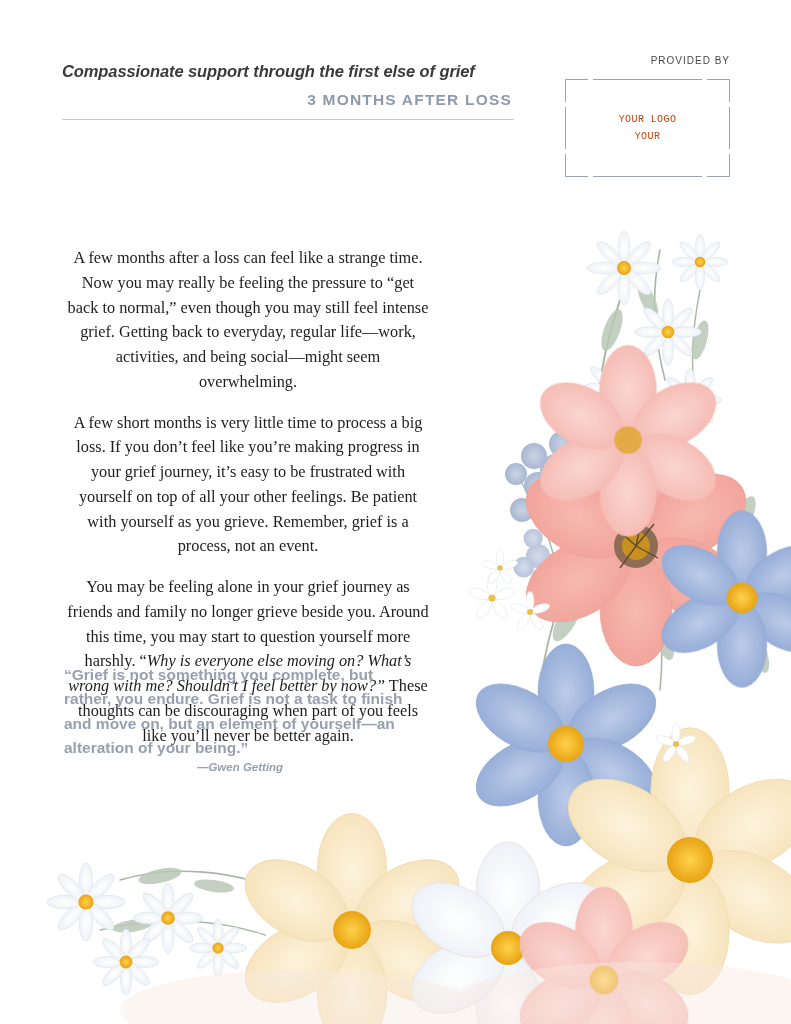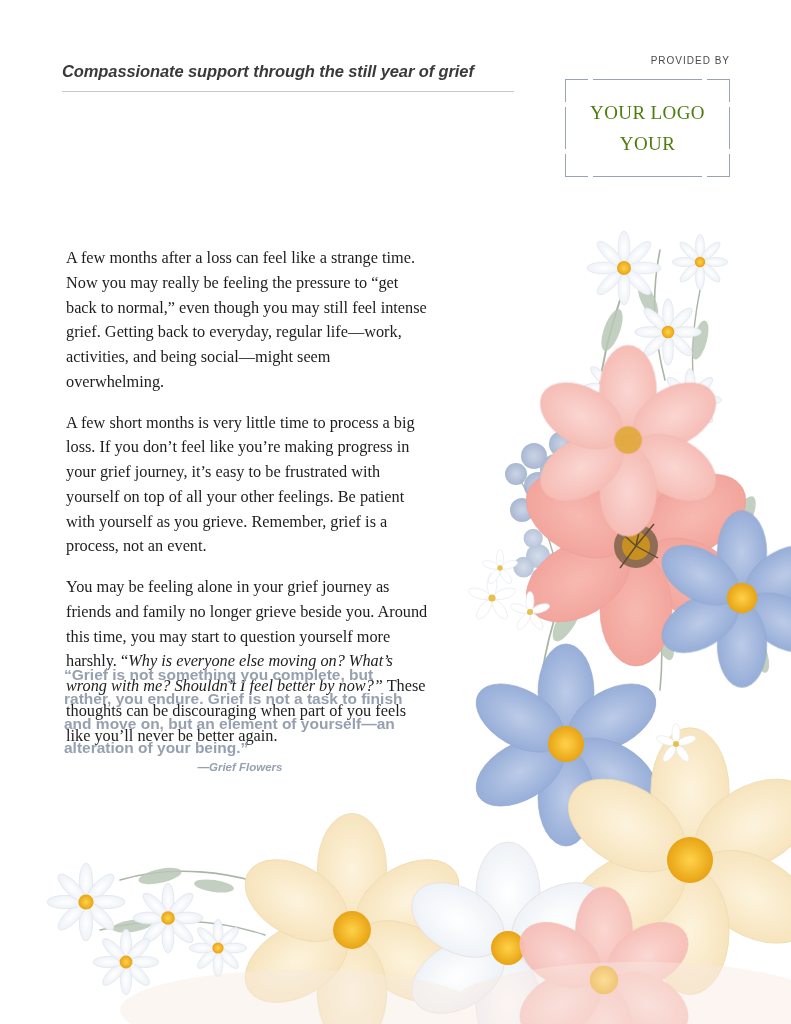--- a/index.html
+++ b/index.html
@@ -113,39 +113,39 @@
     position: absolute; top: 28px; bottom: 28px; width: 0;
     border-left: 1px solid #9aa3b2;
   }
   .logo-box .edge-l { left: 0; }
   .logo-box .edge-r { right: 0; }
   .logo-text {
     position: absolute;
     left: 0; right: 0; top: 50%;
     transform: translateY(-50%);
     text-align: center;
-    font-family: Liberation Serif, serif;
-    font-size: 19px;
-    color: #4d7c0f;
+    font-family: Liberation Mono, monospace;
+    font-size: 10px;
+    color: #c2410c;
     line-height: 1.65;
     letter-spacing: 0.4px;
   }
 
   
   .body-copy {
     position: absolute;
     left: 66px;
     top: 246px;
     width: 380px;
     font-family: "Liberation Serif", serif;
     font-size: 16.3px;
     line-height: 1.52;
     color: #1d1d1f;
   }
-  .body-copy p { margin: 0 16px 16px 0; }
+  .body-copy p { margin: 0 16px 16px 0; text-align: center; }
   .body-copy em { font-style: italic; }
 
   
   .quote {
     position: absolute;
     left: 64px;
     top: 663px;
     width: 352px;
     text-align: left;
     font-family: "Liberation Sans", sans-serif;
@@ -537,21 +537,22 @@
       </g>
 
       <g opacity="0.45">
         <ellipse cx="300" cy="1010" rx="180" ry="40" fill="#f7eadf"></ellipse>
         <ellipse cx="640" cy="1006" rx="190" ry="44" fill="#f8e9e2"></ellipse>
       </g>
     </svg>
   </div>
 
   <div class="masthead">
-    <div class="tagline">Compassionate support through the still year of grief</div>
+    <div class="tagline">Compassionate support through the first else of grief</div>
+    <div class="subtitle">3 MONTHS AFTER LOSS</div>
     <div class="rule"></div>
   </div>
 
   <div class="provided-by">PROVIDED BY</div>
   <div class="logo-box">
     <span class="corner tl"></span>
     <span class="corner tr"></span>
     <span class="corner bl"></span>
     <span class="corner br"></span>
     <span class="edge-t"></span>
@@ -564,15 +565,15 @@
     </div>
   </div>
 
   <div class="body-copy">
     <p>A few months after a loss can feel like a strange time. Now you may really be feeling the pressure to “get back to normal,” even though you may still feel intense grief. Getting back to everyday, regular life—work, activities, and being social—might seem overwhelming.</p>
     <p>A few short months is very little time to process a big loss. If you don’t feel like you’re making progress in your grief journey, it’s easy to be frustrated with yourself on top of all your other feelings. Be patient with yourself as you grieve. Remember, grief is a process, not an event.</p>
     <p><span>You may be feeling alone in your grief journey as friends and family no longer grieve beside you. Around this time, you may start to question yourself more harshly. “</span><em>Why is everyone else moving on? What’s wrong with me? Shouldn’t I feel better by now?”</em><span> These thoughts can be discouraging when part of you feels like you’ll never be better again.</span></p>
   </div>
 
   <div class="quote">“Grief is not something you complete, but rather, you endure. Grief is not a task to finish and move on, but an element of yourself—an alteration of your being.”</div>
-  <div class="quote-attrib">—Grief Flowers</div>
+  <div class="quote-attrib">—Gwen Getting</div>
 
 </div>
 
 </body></html>

